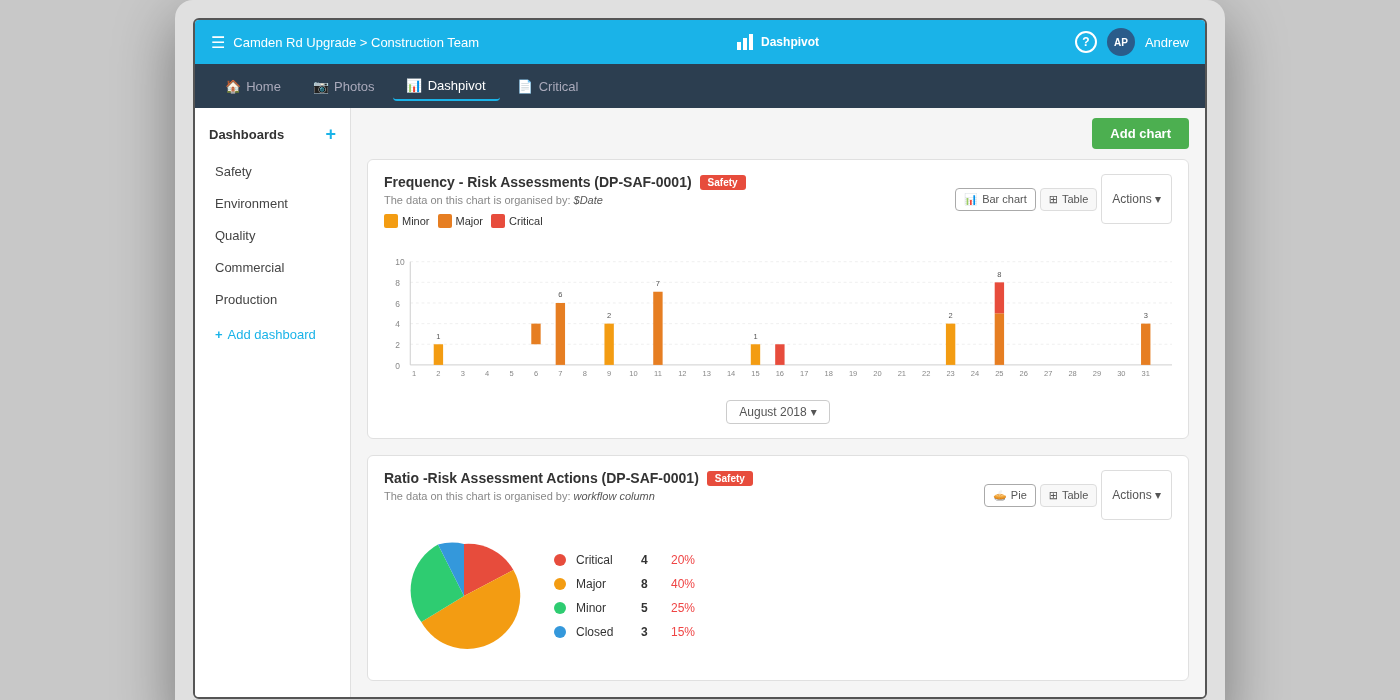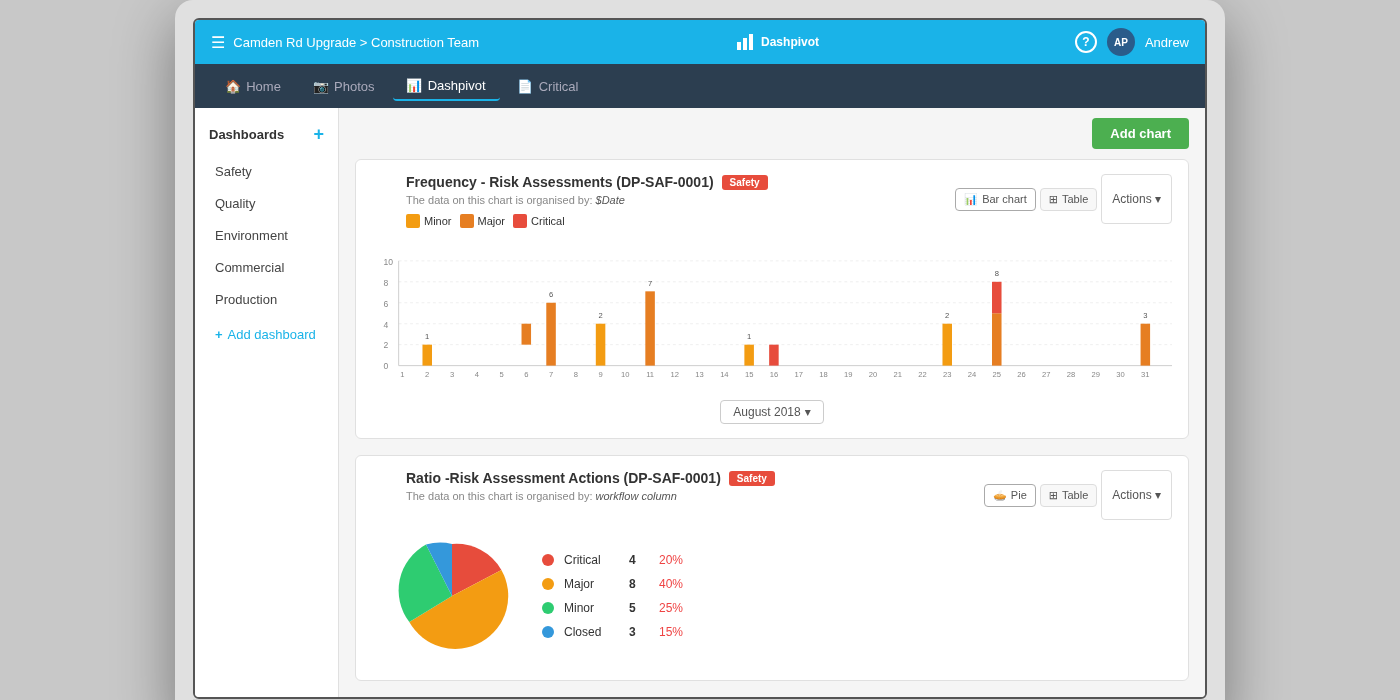--- a/index.html
+++ b/index.html
@@ -114,21 +114,21 @@
 
     
     .main-layout {
       display: flex;
       height: calc(100% - 88px);
       min-height: 540px;
     }
 
     
     .sidebar {
-      width: 144px;
+      width: 156px;
       background: white;
       border-right: 1px solid #e0e0e0;
       padding: 12px 0;
       flex-shrink: 0;
     }
     .sidebar-header {
       display: flex;
       align-items: center;
       justify-content: space-between;
       padding: 4px 14px 10px 14px;
@@ -311,21 +311,20 @@
     }
     .pie-label { min-width: 55px; }
     .pie-count { min-width: 20px; font-weight: 600; }
     .pie-pct { color: #ef4444; }
 
     
     .chart-header-row {
       display: flex;
       align-items: flex-start;
       margin-bottom: 6px;
-      margin-left: 34px;
     }
     .chart-meta { flex: 1; }
     .chart-actions {
       display: flex;
       align-items: center;
       gap: 4px;
       flex-shrink: 0;
     }
   </style>
 </head>
@@ -374,22 +373,22 @@
     </div>
 
     <div class="main-layout">
 
       <div class="sidebar">
         <div class="sidebar-header">
           <span>Dashboards</span>
           <span class="sidebar-add-btn">+</span>
         </div>
         <div class="sidebar-item">Safety</div>
+        <div class="sidebar-item">Environment</div>
         <div class="sidebar-item">Quality</div>
-        <div class="sidebar-item">Environment</div>
         <div class="sidebar-item">Commercial</div>
         <div class="sidebar-item">Production</div>
         <div class="sidebar-add-dashboard">
           <span style="color:#1ab3e8;font-weight:bold;">+</span>
           <span>Add dashboard</span>
         </div>
       </div>
 
       <div class="content">
         <div class="content-header">

